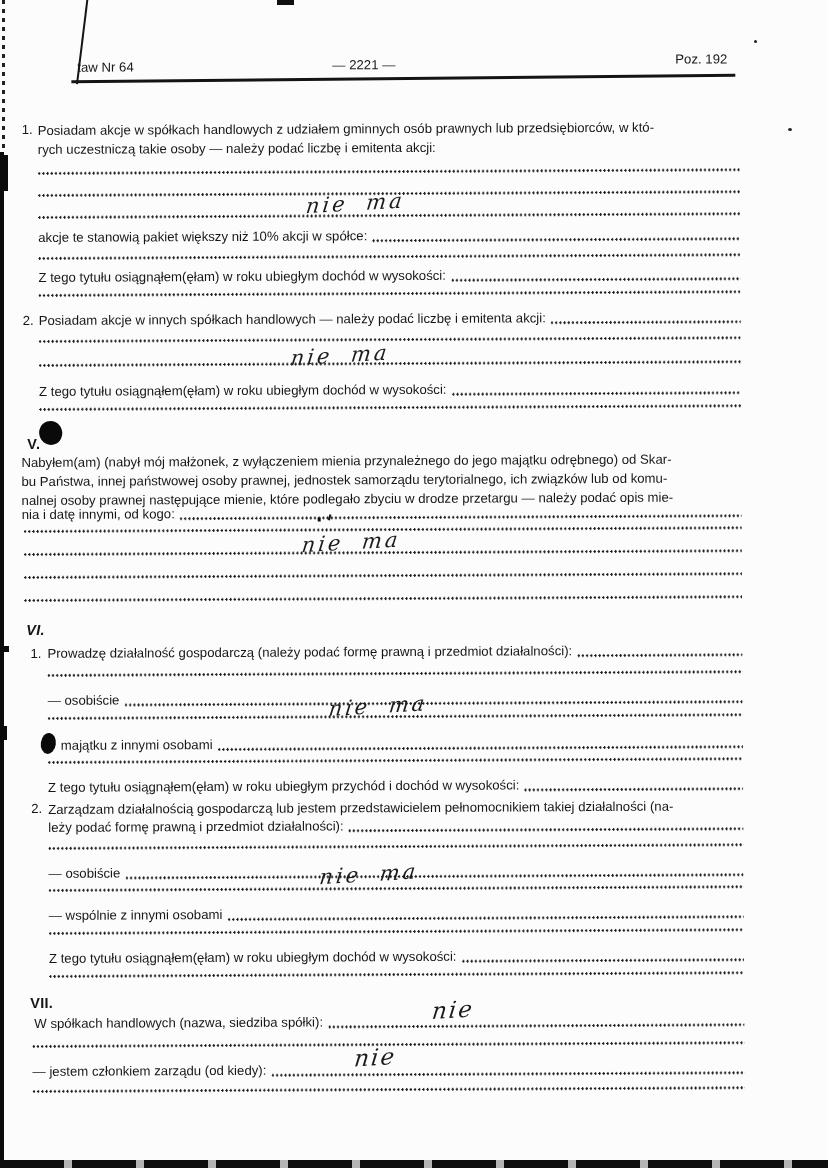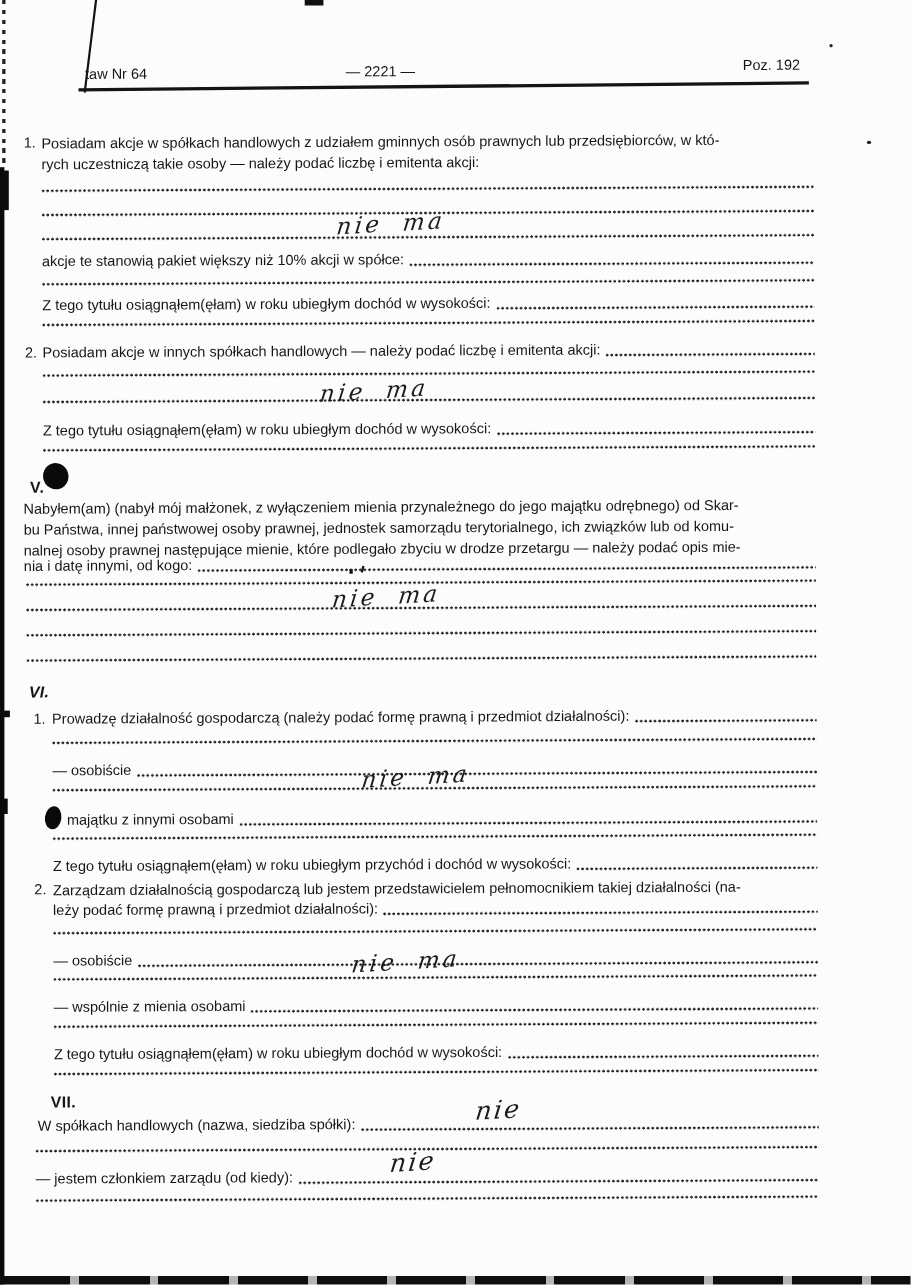--- a/index.html
+++ b/index.html
@@ -50,21 +50,21 @@
   <div class="edge-tick2"></div>
   <div class="diag"></div>
   <div class="toptick"></div>
   <div class="botbar"></div>
   <div class="speck" style="left:754px;top:40px;width:3px;height:3px;"></div>
   <div class="speck" style="left:788px;top:128px;width:4px;height:3px;"></div>
 
   <div class="tilt">
 
     <span class="t" style="left:80px;top:57px;">taw Nr 64</span>
-    <span class="t" style="left:317px;top:56px;">— 2221 —</span>
+    <span class="t" style="left:335px;top:56px;">— 2221 —</span>
     <span class="t" style="left:678px;top:52px;">Poz. 192</span>
     <div class="rule"></div>
 
     <span class="num" style="left:24px;top:120px;">1.</span>
     <span class="t" style="left:40px;top:120px;">Posiadam akcje w spółkach handlowych z udziałem gminnych osób prawnych lub przedsiębiorców, w któ-</span>
     <span class="t" style="left:40px;top:139px;">rych uczestniczą takie osoby — należy podać liczbę i emitenta akcji:</span>
 
     <div class="dl" style="left:40px;top:170px;width:702px;"></div>
     <div class="dl" style="left:40px;top:192px;width:702px;"></div>
     <span class="hw" style="left:308px;top:191px;">nie ma</span>
@@ -152,32 +152,32 @@
     <div class="dl" style="left:47px;top:845px;width:695px;"></div>
 
     <div class="r" style="left:47px;top:864px;width:695px;">
       <span class="lbl">— osobiście</span>
       <span class="fill"></span>
     </div>
     <span class="hw" style="left:318px;top:862px;">nie ma</span>
     <div class="dl" style="left:47px;top:887px;width:695px;"></div>
 
     <div class="r" style="left:47px;top:906px;width:695px;">
-      <span class="lbl">— wspólnie z mienia osobami</span>
+      <span class="lbl">— wspólnie z innymi osobami</span>
       <span class="fill"></span>
     </div>
     <div class="dl" style="left:47px;top:930px;width:695px;"></div>
 
     <div class="r" style="left:47px;top:949px;width:695px;">
       <span class="lbl">Z tego tytułu osiągnąłem(ęłam) w roku ubiegłym dochód w wysokości:</span>
       <span class="fill"></span>
     </div>
     <div class="dl" style="left:47px;top:973px;width:695px;"></div>
 
-    <span class="h" style="left:44px;top:993px;">VII.</span>
+    <span class="h" style="left:28px;top:993px;">VII.</span>
 
     <div class="r" style="left:32px;top:1014px;width:710px;">
       <span class="lbl">W spółkach handlowych (nazwa, siedziba spółki):</span>
       <span class="fill"></span>
     </div>
     <span class="hw hw-sm" style="left:430px;top:997px;">nie</span>
     <div class="dl" style="left:30px;top:1043px;width:712px;"></div>
 
     <div class="r" style="left:30px;top:1062px;width:712px;">
       <span class="lbl">— jestem członkiem zarządu (od kiedy):</span>

